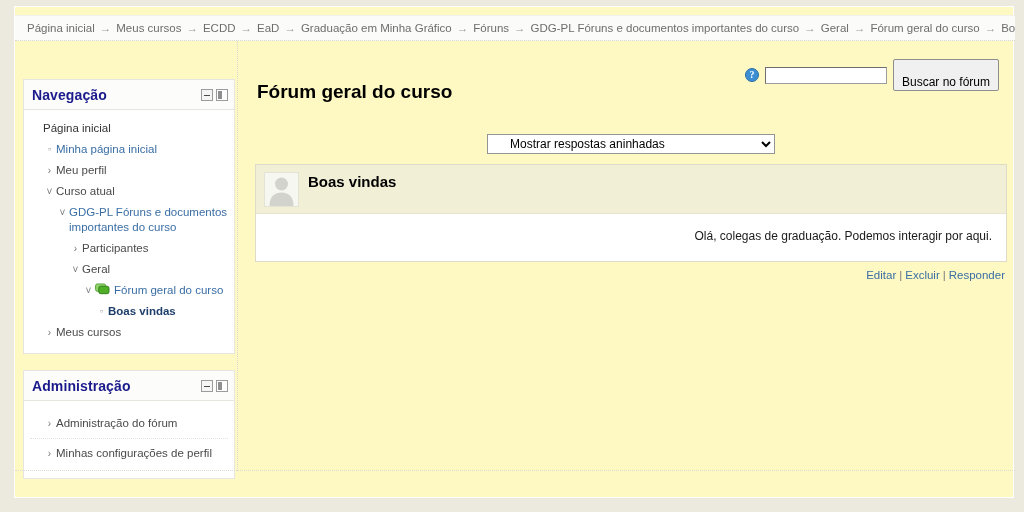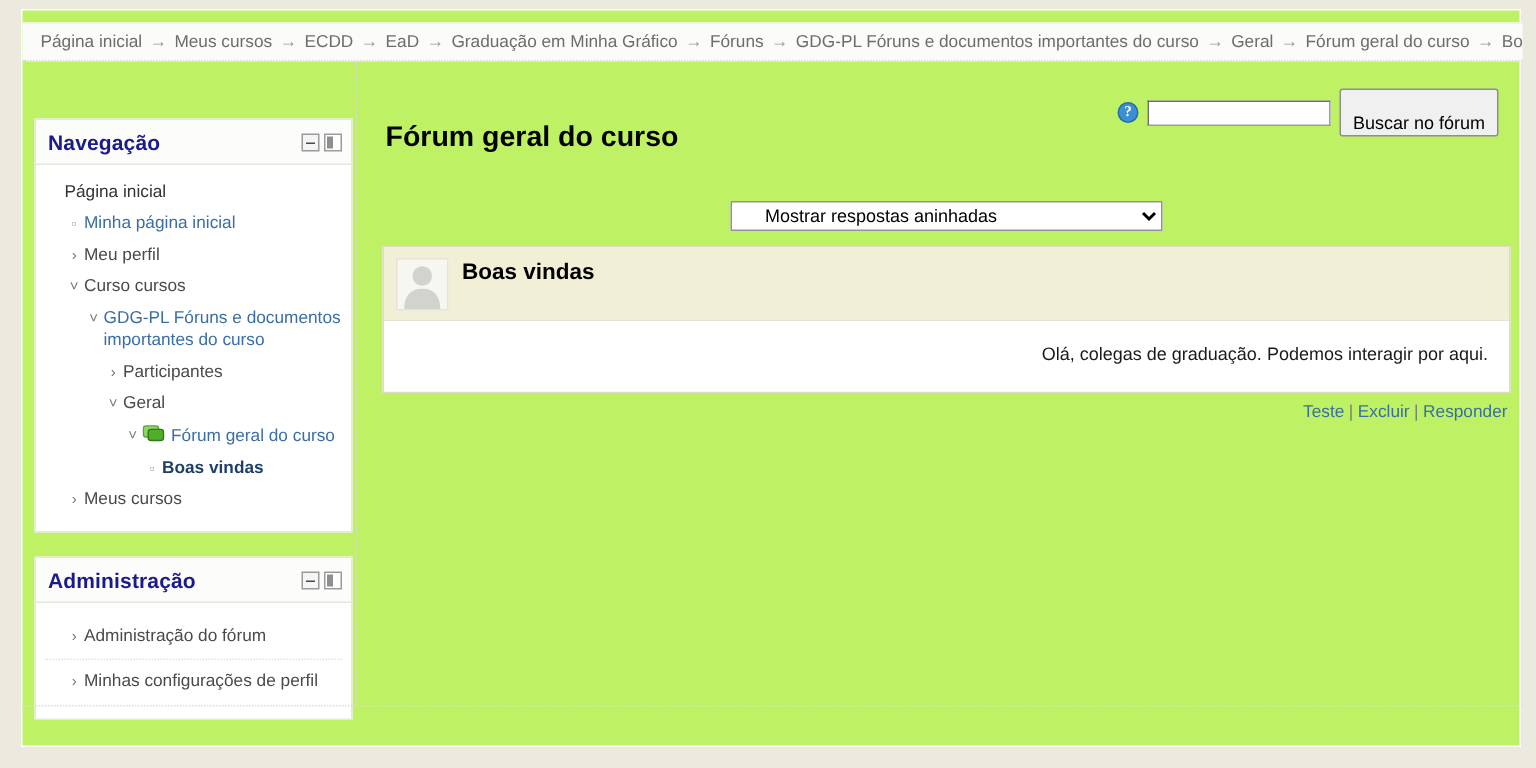--- a/index.html
+++ b/index.html
@@ -15,21 +15,21 @@
   #page-frame {
     position: absolute;
     left: 0; top: 0;
     width: 1024px; height: 512px;
     background: #eceadf;
     padding: 6px 10px 14px 14px;
   }
   #page-inner {
     position: relative;
     width: 1000px; height: 492px;
-    background: #bef264;
+    background: #fef9c3;
     border: 1px solid #ffffff;
   }
 
   
   #breadcrumb-bar {
     position: absolute;
     left: 0; top: 8px;
     width: 1000px; height: 26px;
     background: #fbfbf9;
     border-top: 1px solid #f2f1ec;
@@ -356,21 +356,21 @@
             <div class="tree-item" style="padding-left: 13px;">
               <span class="tw sq">▫</span>
               <span class="tl link">Minha página inicial</span>
             </div>
             <div class="tree-item" style="padding-left: 13px;">
               <span class="tw">›</span>
               <span class="tl muted">Meu perfil</span>
             </div>
             <div class="tree-item" style="padding-left: 13px;">
               <span class="tw">˅</span>
-              <span class="tl muted">Curso cursos</span>
+              <span class="tl muted">Curso atual</span>
             </div>
             <div class="tree-item wrap" style="padding-left: 26px;">
               <span class="tw">˅</span>
               <span class="tl link">GDG-PL Fóruns e documentos importantes do curso</span>
             </div>
             <div class="tree-item" style="padding-left: 39px;">
               <span class="tw">›</span>
               <span class="tl muted">Participantes</span>
             </div>
             <div class="tree-item" style="padding-left: 39px;">
@@ -434,19 +434,19 @@
               <path d="M4.5 33 C4.5 23 10 19.5 16.5 19.5 C23 19.5 28.5 23 28.5 33 Z" fill="#d3d3cd"></path>
             </svg>
           </div>
           <div id="post-head-text">
             <div id="post-subject">Boas vindas</div>
           </div>
         </div>
         <div id="post-body">Olá, colegas de graduação. Podemos interagir por aqui.</div>
       </div>
 
-      <div id="post-actions"><a>Teste</a><span class="act-sep">|</span><a>Excluir</a><span class="act-sep">|</span><a>Responder</a></div>
+      <div id="post-actions"><a>Editar</a><span class="act-sep">|</span><a>Excluir</a><span class="act-sep">|</span><a>Responder</a></div>
     </div>
 
     <div id="bottom-rule"></div>
 
   </div>
 </div>
 
 </body></html>

